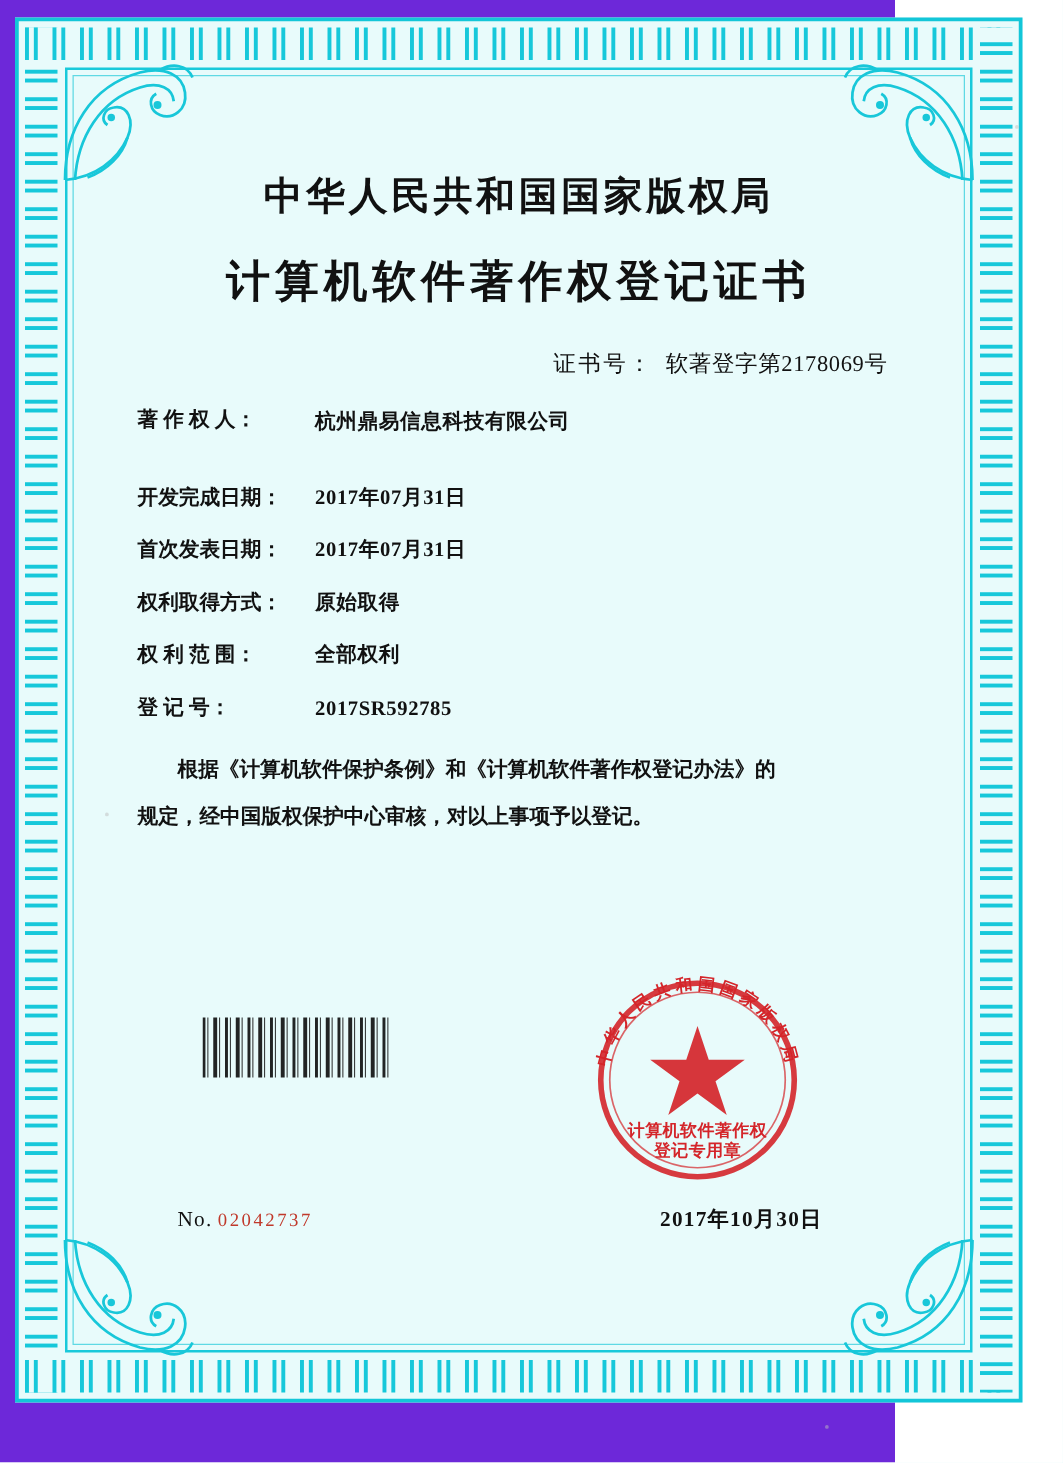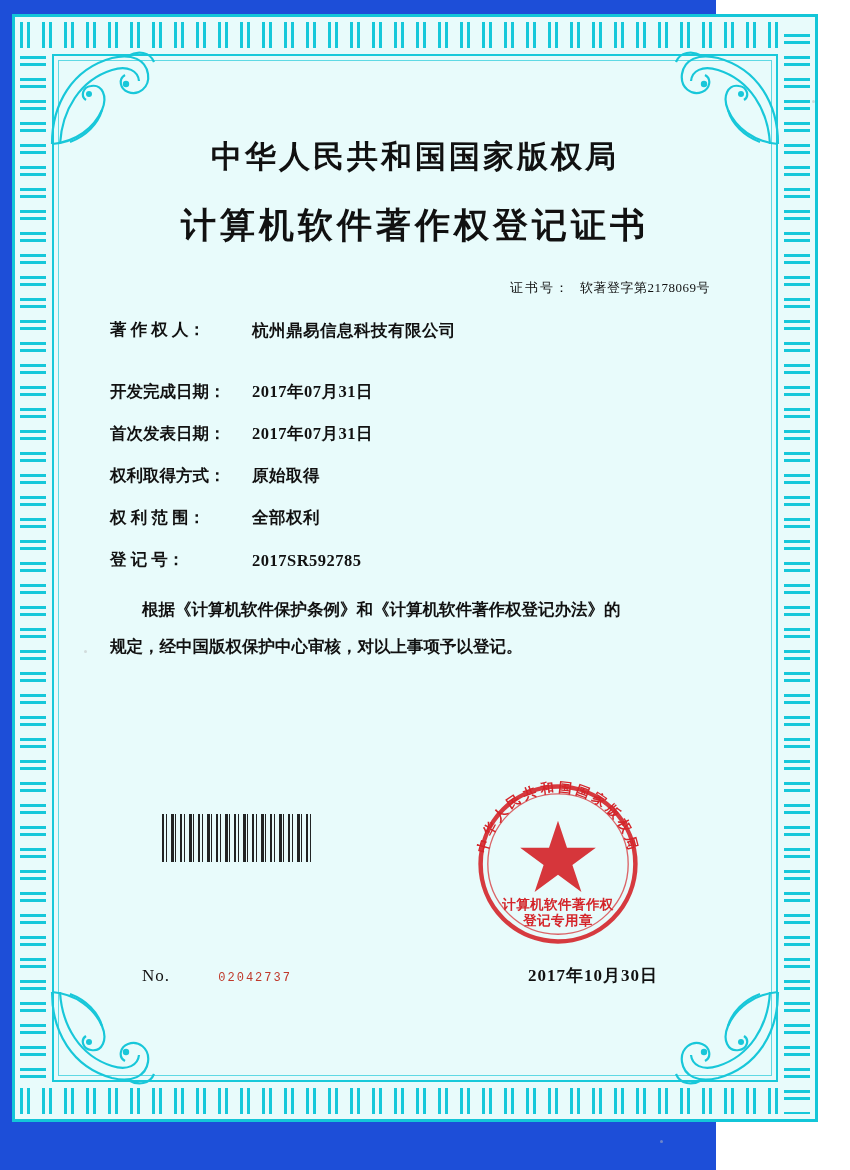--- a/index.html
+++ b/index.html
@@ -13,21 +13,21 @@
     font-family: "Liberation Serif", serif;
     overflow: hidden;
     position: relative;
   }
 
   .page {
     position: absolute;
     left: 0; top: 0;
     width: 716px;
     height: 1170px;
-    background: #1d4ed8;
+    background: #6d28d9;
   }
 
   
   .cert {
     position: absolute;
     left: 12px;
     top: 14px;
     width: 806px;
     height: 1108px;
     background: #e8fbfb;
@@ -138,21 +138,21 @@
     font-size: 35px;
     font-weight: bold;
     letter-spacing: 4px;
     color: #111;
     margin-top: 24px;
     font-family: "Liberation Serif", "DejaVu Serif", serif;
   }
 
   .cert-no {
     text-align: right;
-    font-size: 13px;
+    font-size: 18px;
     color: #111;
     margin-top: 30px;
     padding-right: 48px;
     letter-spacing: 0.5px;
   }
   .cert-no .label { letter-spacing: 2px; }
   .cert-no .value { margin-left: 10px; }
 
   .fields {
     margin-top: 22px;
@@ -233,21 +233,21 @@
     left: 70px;
     right: 60px;
     top: 890px;
     display: flex;
     justify-content: space-between;
     align-items: baseline;
     font-size: 17px;
     color: #111;
   }
   .footer .no-label { color: #111; font-weight: normal; letter-spacing: 1px; }
-  .footer .no-value { color: #c0392b; letter-spacing: 2px; font-family: Liberation Mono, monospace; font-size: 12px; margin-left: 44px; }
+  .footer .no-value { color: #c0392b; letter-spacing: 2px; font-family: Liberation Serif, serif; font-size: 15px; }
   .footer .date { font-weight: bold; letter-spacing: 1px; padding-right: 40px; }
 
   .speck {
     position: absolute;
     background: #bdbdbd;
     border-radius: 50%;
     opacity: 0.5;
   }
 </style>
 </head>

